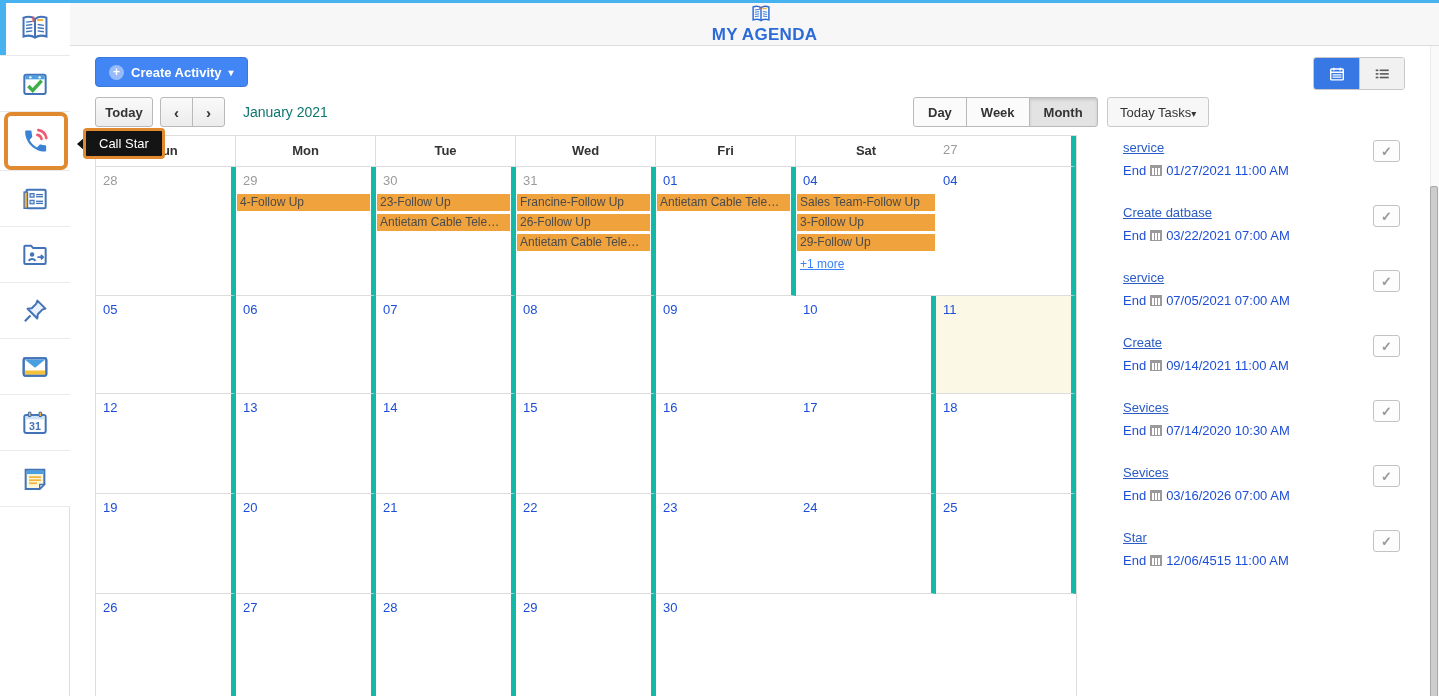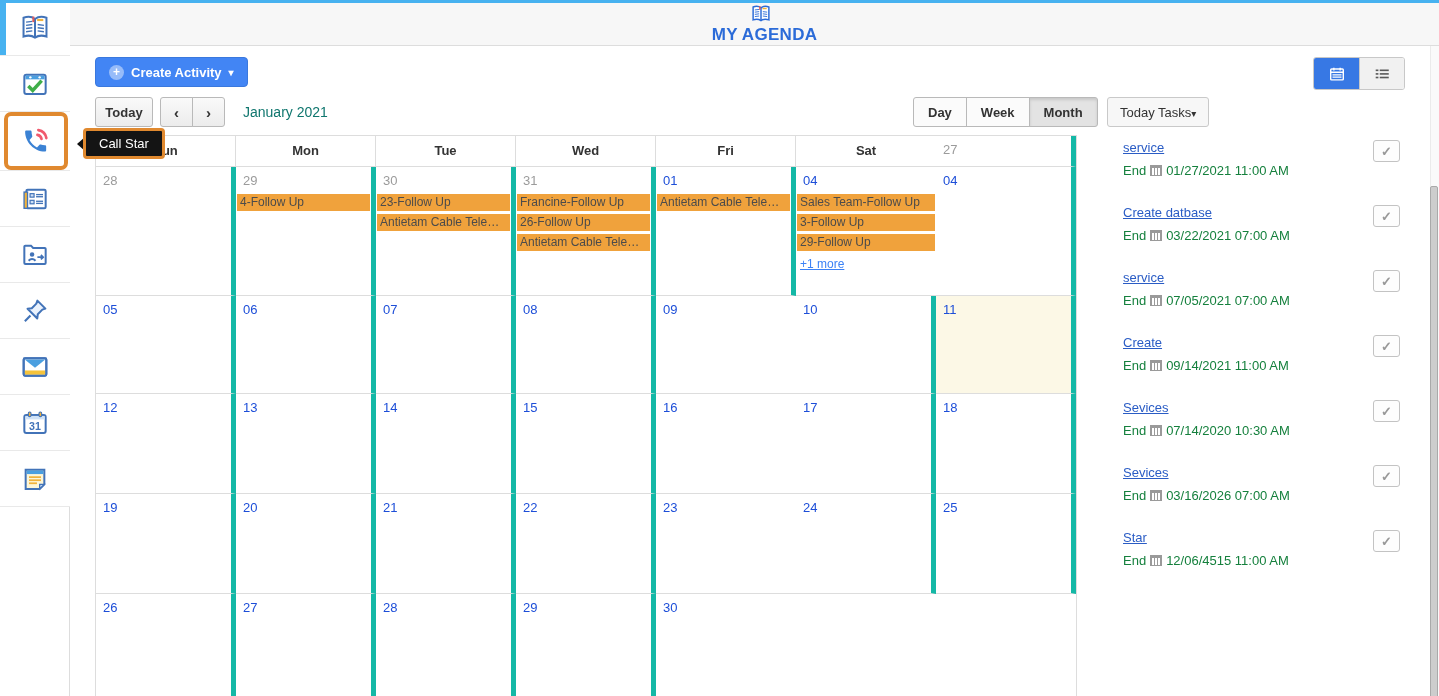--- a/index.html
+++ b/index.html
@@ -65,21 +65,21 @@
   .date-num { font-size:13px; color:#1d4ed8; margin:2px 0 6px 7px; }
   .cal-cell.other .date-num { color:#9b9b9b; }
   .event { margin:0 1px 3px 1px; background:#f0a23c; color:#4b4b4b; font-size:12px; line-height:17px; height:17px; padding:0 3px; white-space:nowrap; overflow:hidden; text-overflow:ellipsis; cursor:pointer; }
   .more-link { display:inline-block; margin:1px 0 0 4px; font-size:12px; color:#3b82f6; text-decoration:underline; cursor:pointer; }
 
   
   .task-list { position:absolute; left:1107px; top:138px; width:287px;margin-left:16px; }
   .task-item { display:flex; align-items:flex-start; margin-bottom:14px; min-height:51px; }
   .task-main { flex:1; }
   .task-title { display:inline-block; font-size:13px; color:#2a5cc5; text-decoration:underline; cursor:pointer; margin-bottom:8px; }
-  .task-end { font-size:13px; color:#15803d; display:flex; align-items:center; gap:4px; }
+  .task-end { font-size:13px; color:#1d4ed8; display:flex; align-items:center; gap:4px; }
   .cal-glyph { display:inline-block; width:12px; height:11px; border:1px solid #9a9a9a; border-top:3px solid #9a9a9a; background:repeating-linear-gradient(90deg,#9a9a9a 0 1px,transparent 1px 3px); }
   .task-check { width:27px; height:22px; background:#fdfdfd; border:1px solid #c3c3c3; border-radius:3px; color:#999; font-size:13px; font-weight:bold; line-height:19px; text-align:center; cursor:pointer; margin:2px 10px 0 0; padding:0; }
 
   
   .scrollbar-track { position:absolute; right:0; top:46px; width:9px; height:650px; background:#fafafa; border-left:1px solid #ebebeb; }
   .scrollbar-thumb { position:absolute; right:1px; top:140px; width:8px; height:556px; background:#cdcdcd; border:1px solid #a9a9a9; border-radius:2px; cursor:pointer; }
 </style>
 </head>
 <body>
 

